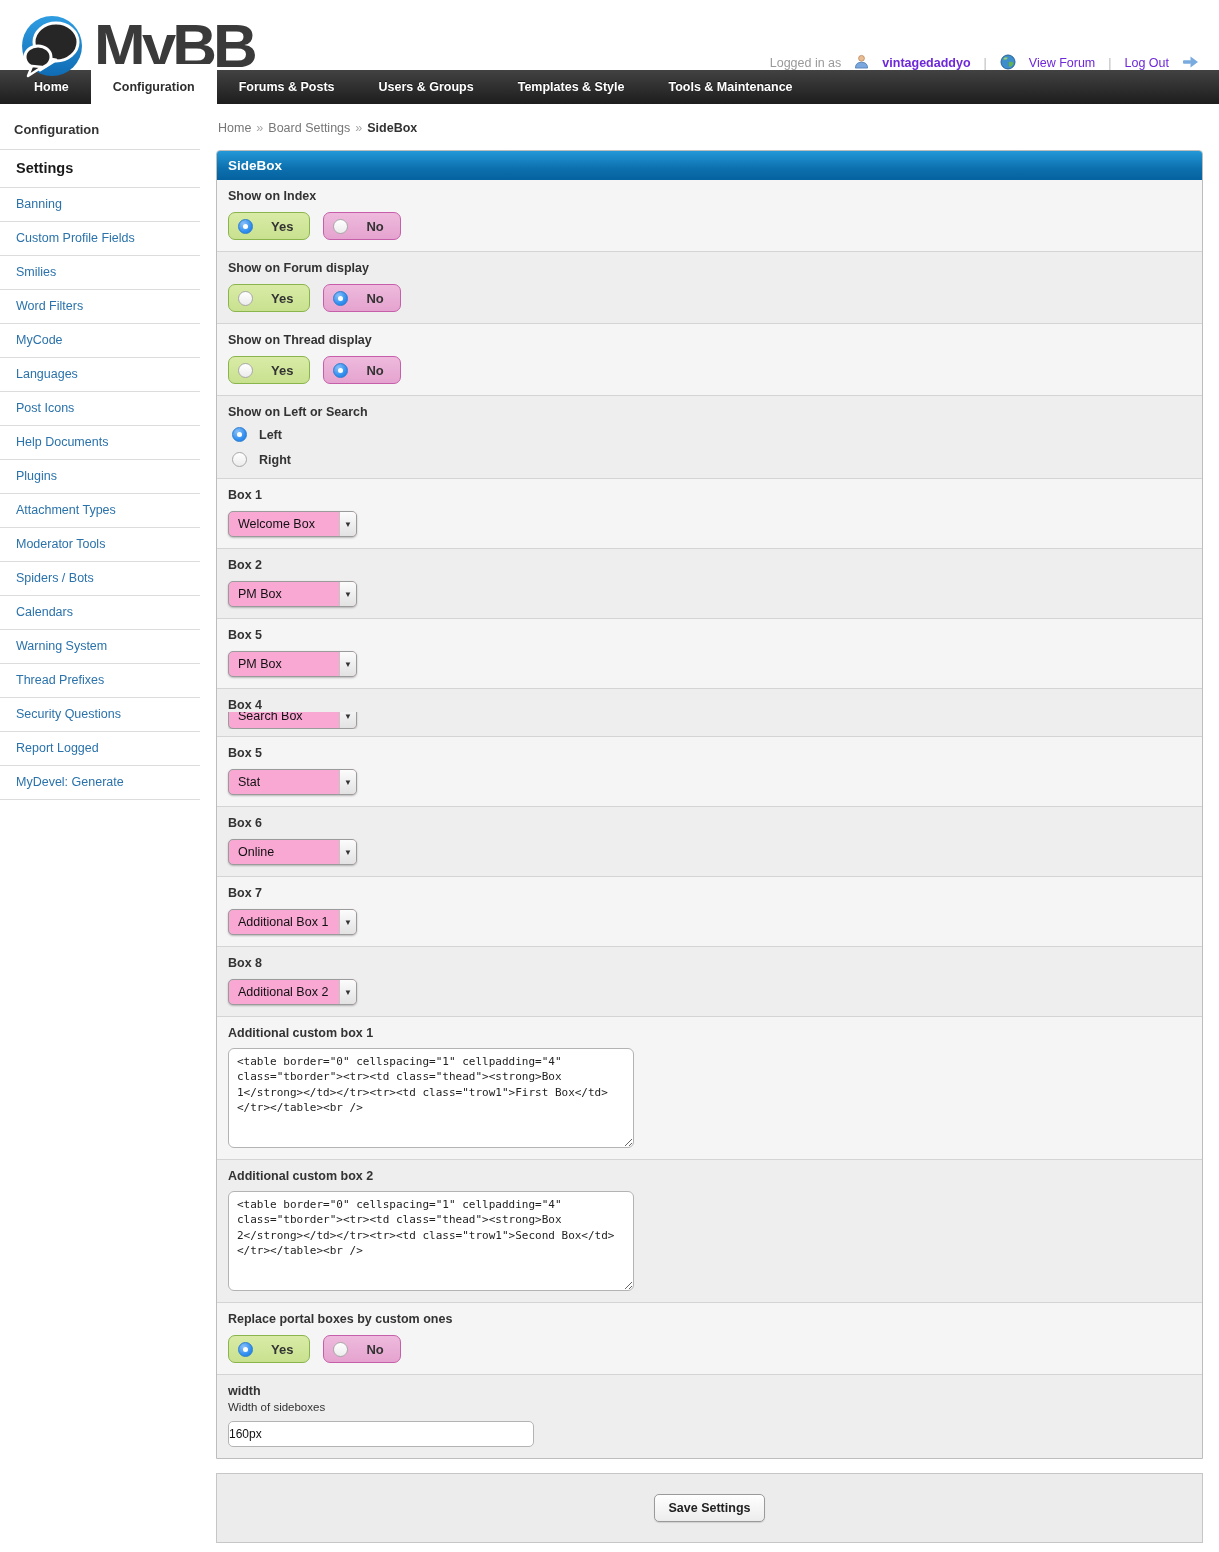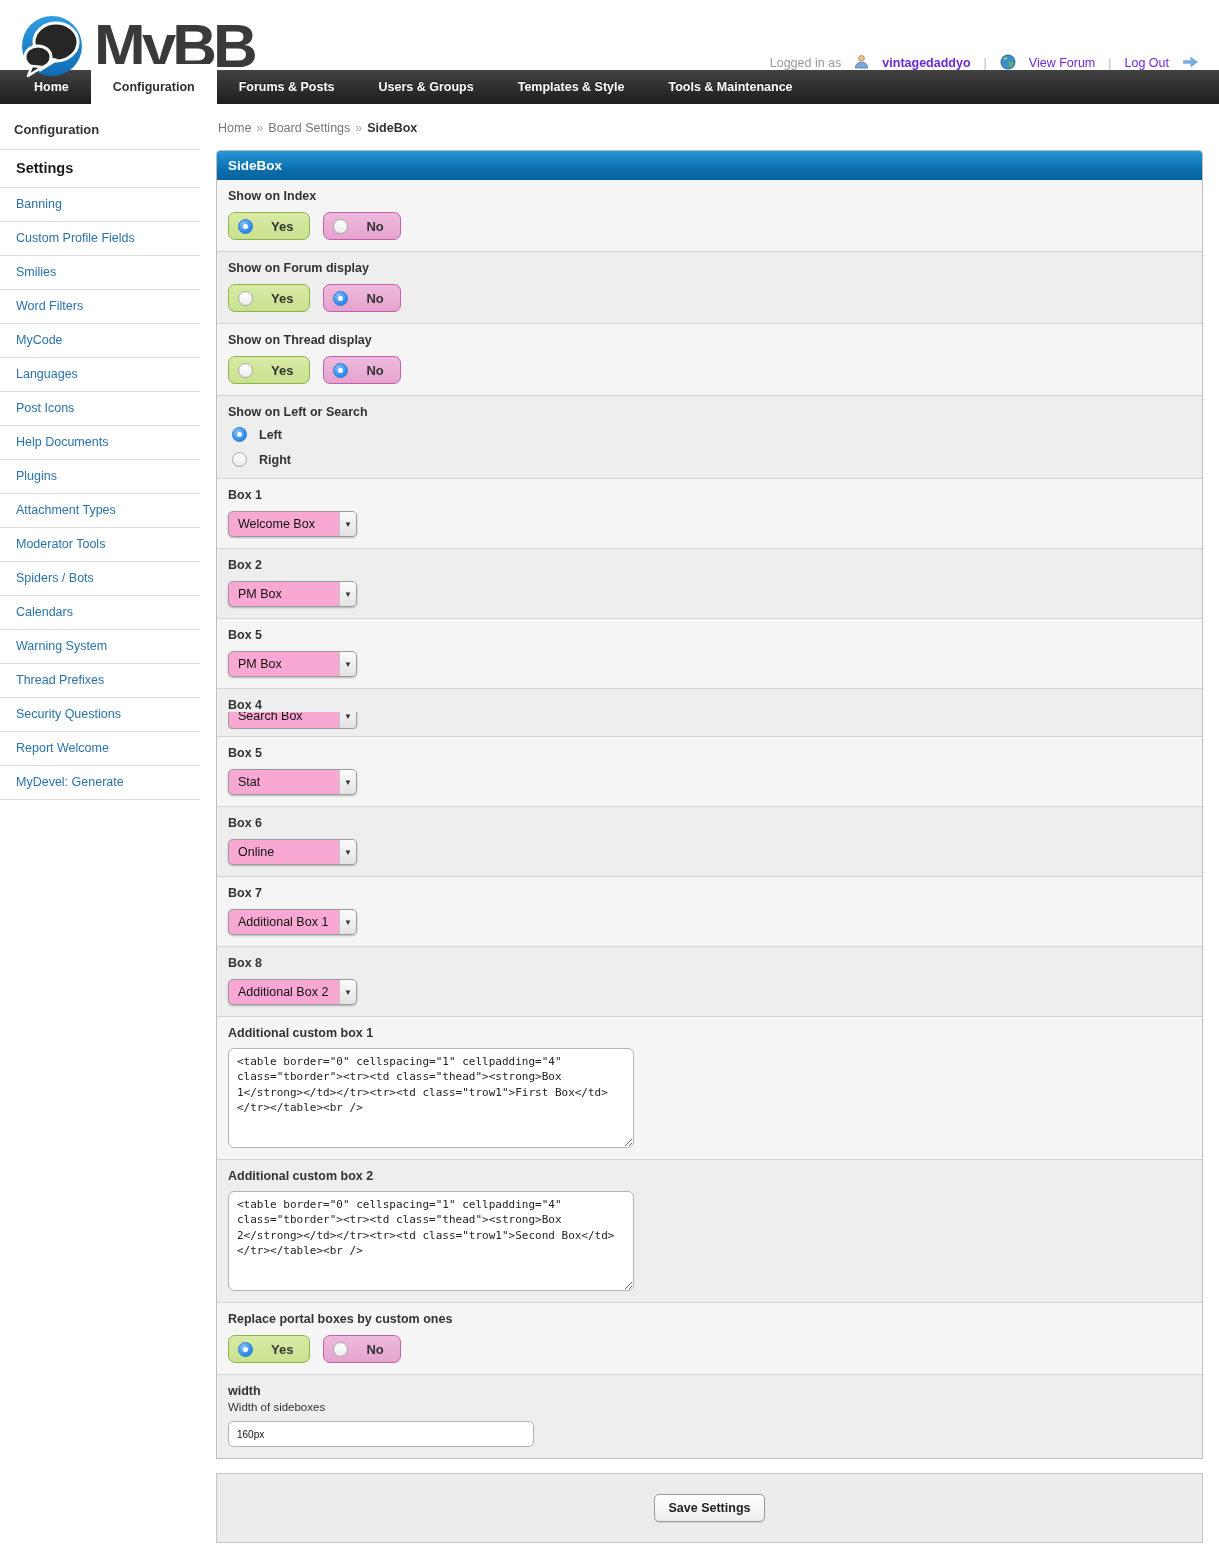--- a/index.html
+++ b/index.html
@@ -68,21 +68,21 @@
                   border-left:1px solid #c4c4c4; border-radius:0 4px 4px 0;
                   background:linear-gradient(#fcfcfc,#e2e2e2); font-size:8px; color:#333; }
   .clip-wrap { height:17px; overflow:hidden; }
   .clip-wrap .select-box { margin-top:-9px; }
   .textarea-field { display:block; margin-top:8px; width:406px; height:100px; resize:both;
                     border:1px solid #b3b3b3; border-radius:6px; padding:5px 8px;
                     font-family:"DejaVu Sans Mono", monospace; font-size:11px; line-height:1.4;
                     color:#222; background:#fff; }
   .setting-desc { font-size:11.5px; margin-top:3px; color:#333; }
   .text-input { display:block; margin-top:8px; width:306px; height:26px; border:1px solid #b3b3b3;
-                border-radius:5px; padding:2px 8px; font-size:10px; color:#111;
+                border-radius:5px; padding:2px 0; font-size:12px; color:#111;
                 font-family:"Liberation Sans", sans-serif; background:#fff; }
   
   .save-bar { margin-top:14px; background:#ececec; border:1px solid #c6c6c6;
               padding:20px; text-align:center; }
   .save-button { background:linear-gradient(#ffffff,#ececec); border:1px solid #9a9a9a;
                  border-radius:5px; font-weight:bold; font-size:12.5px; padding:6px 14px;
                  color:#222; box-shadow:0 1px 1px rgba(0,0,0,.12); cursor:pointer;
                  font-family:"Liberation Sans", sans-serif; }
 </style>
 </head>
@@ -161,21 +161,21 @@
         <div class="sidebar-item">Post Icons</div>
         <div class="sidebar-item">Help Documents</div>
         <div class="sidebar-item">Plugins</div>
         <div class="sidebar-item">Attachment Types</div>
         <div class="sidebar-item">Moderator Tools</div>
         <div class="sidebar-item">Spiders / Bots</div>
         <div class="sidebar-item">Calendars</div>
         <div class="sidebar-item">Warning System</div>
         <div class="sidebar-item">Thread Prefixes</div>
         <div class="sidebar-item">Security Questions</div>
-        <div class="sidebar-item">Report Welcome</div>
+        <div class="sidebar-item">Report Logged</div>
         <div class="sidebar-item">MyDevel: Generate</div>
       </div>
   </div>
 
   <div class="main">
     <div class="breadcrumb" id="breadcrumb"><a class="crumb">Home</a><span class="sep">»</span><a class="crumb">Board Settings</a><span class="sep">»</span><span class="current">SideBox</span></div>
 
     <div class="panel">
       <div class="panel-title">SideBox</div>
       <div id="settings-rows">

